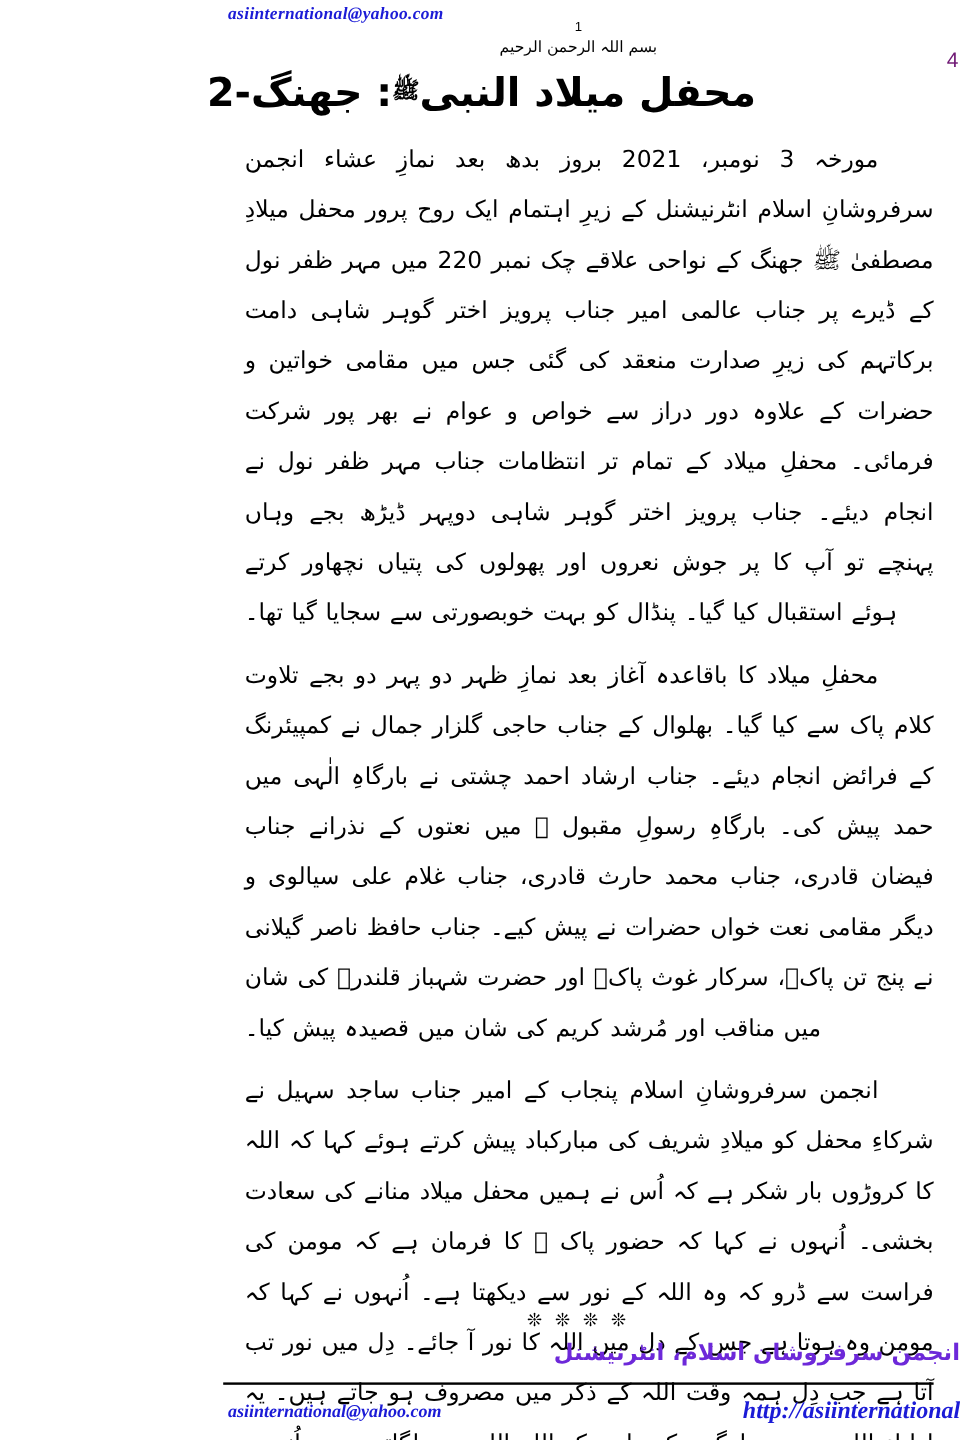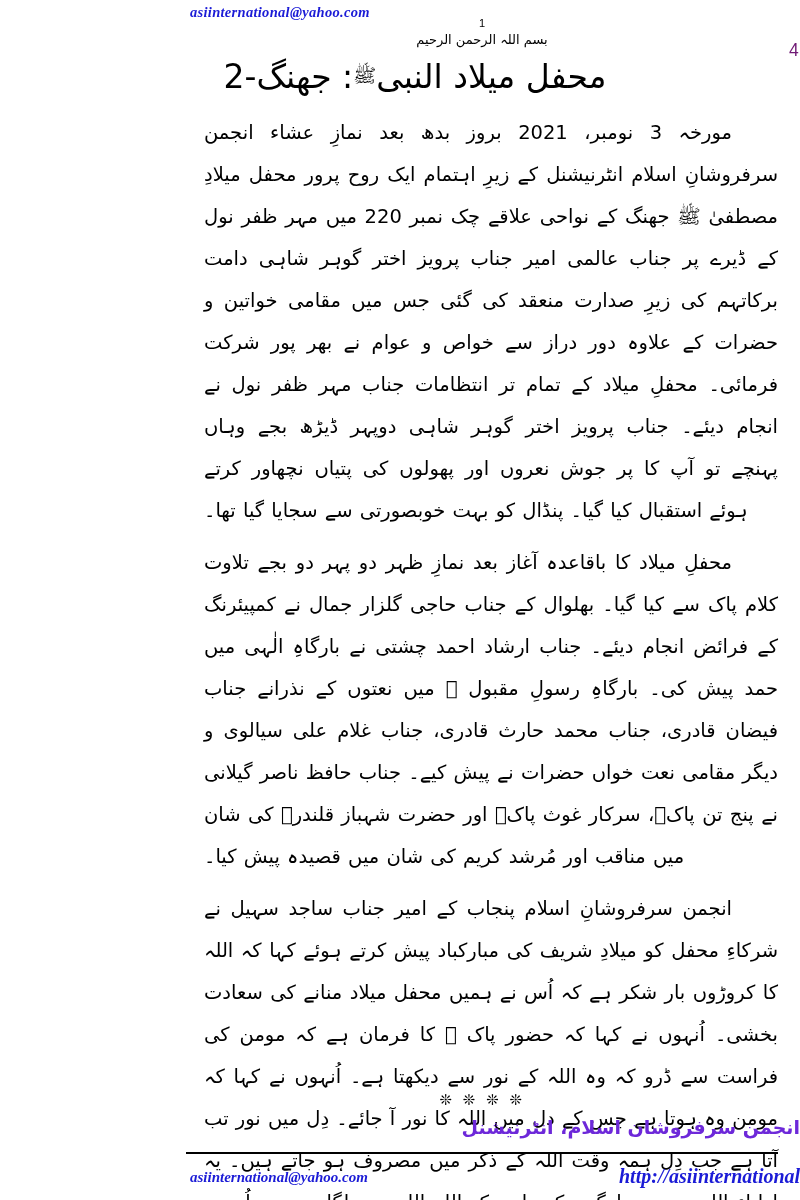--- a/index.html
+++ b/index.html
@@ -73,24 +73,23 @@
     font-size: 17.5px;
     color: #701a75;
     white-space: nowrap;
   }
 
   .doc-title {
     position: absolute;
     top: 34px;
     right: 170px;
     width: 430px;
-    text-align: center;
     font-family: "DejaVu Sans", sans-serif;
     font-size: 33px;
-    font-weight: 400;
+    font-weight: 700;
     line-height: 1.25;
     color: #000;
     white-space: nowrap;
   }
   .doc-title .honorific {
     font-size: 19px;
     vertical-align: 6px;
   }
 
   

